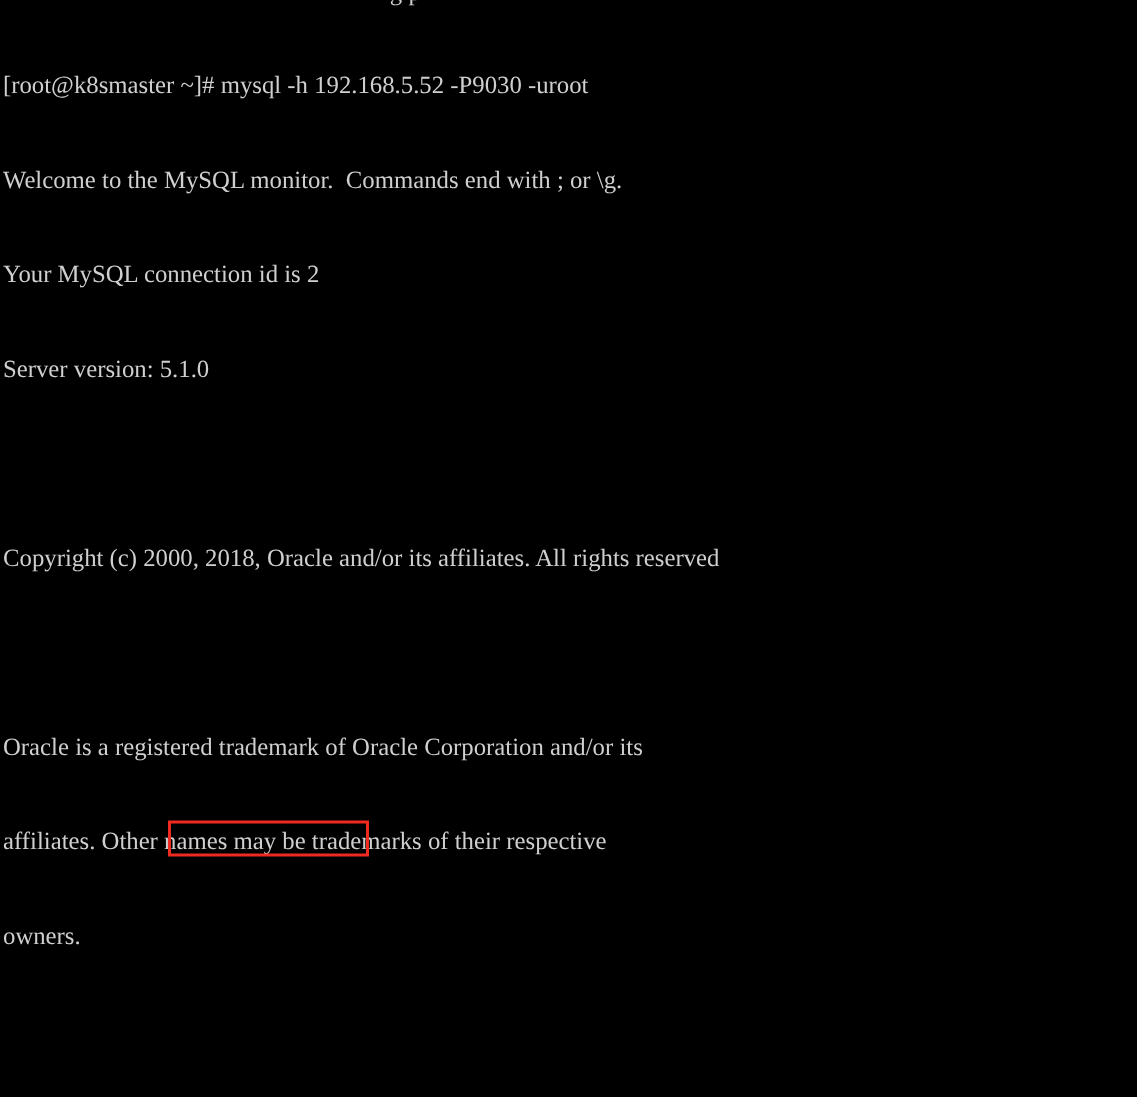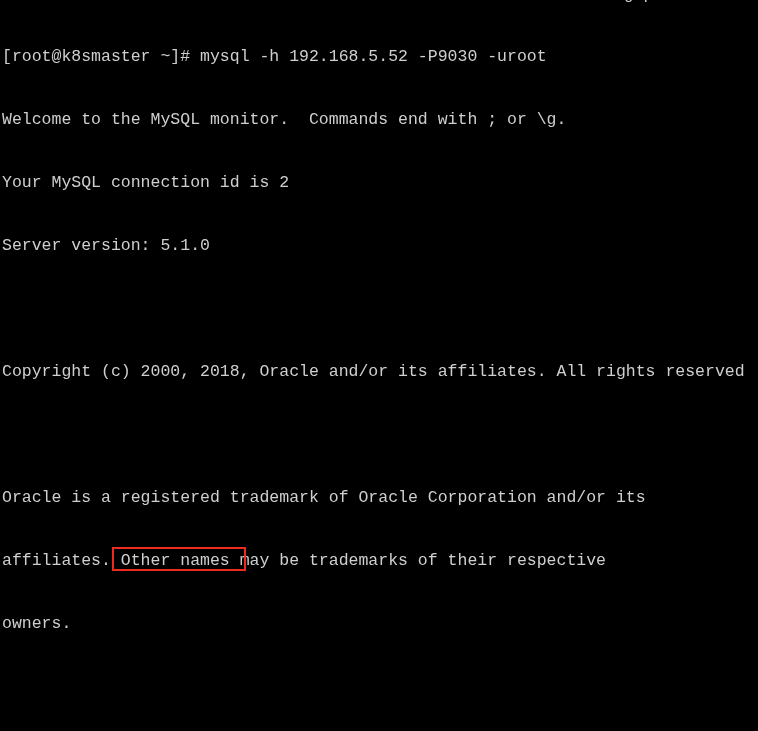--- a/index.html
+++ b/index.html
@@ -13,21 +13,21 @@
     height: 731px;
     overflow: hidden;
     font-family: "DejaVu Sans Mono", "Liberation Mono", monospace;
   }
   #terminal {
     position: relative;
     width: 758px;
     height: 665px;
     background: #000000;
     color: #cfcfcf;
-    font-family: Liberation Mono, monospace;
+    font-family: Liberation Serif, serif;
     font-size: 16.5px;
     line-height: 21px;
     padding: 0;
     box-sizing: border-box;
     overflow: hidden;
   }
   .scrollback-sliver {
     position: absolute;
     top: -16px;
     left: 0;

